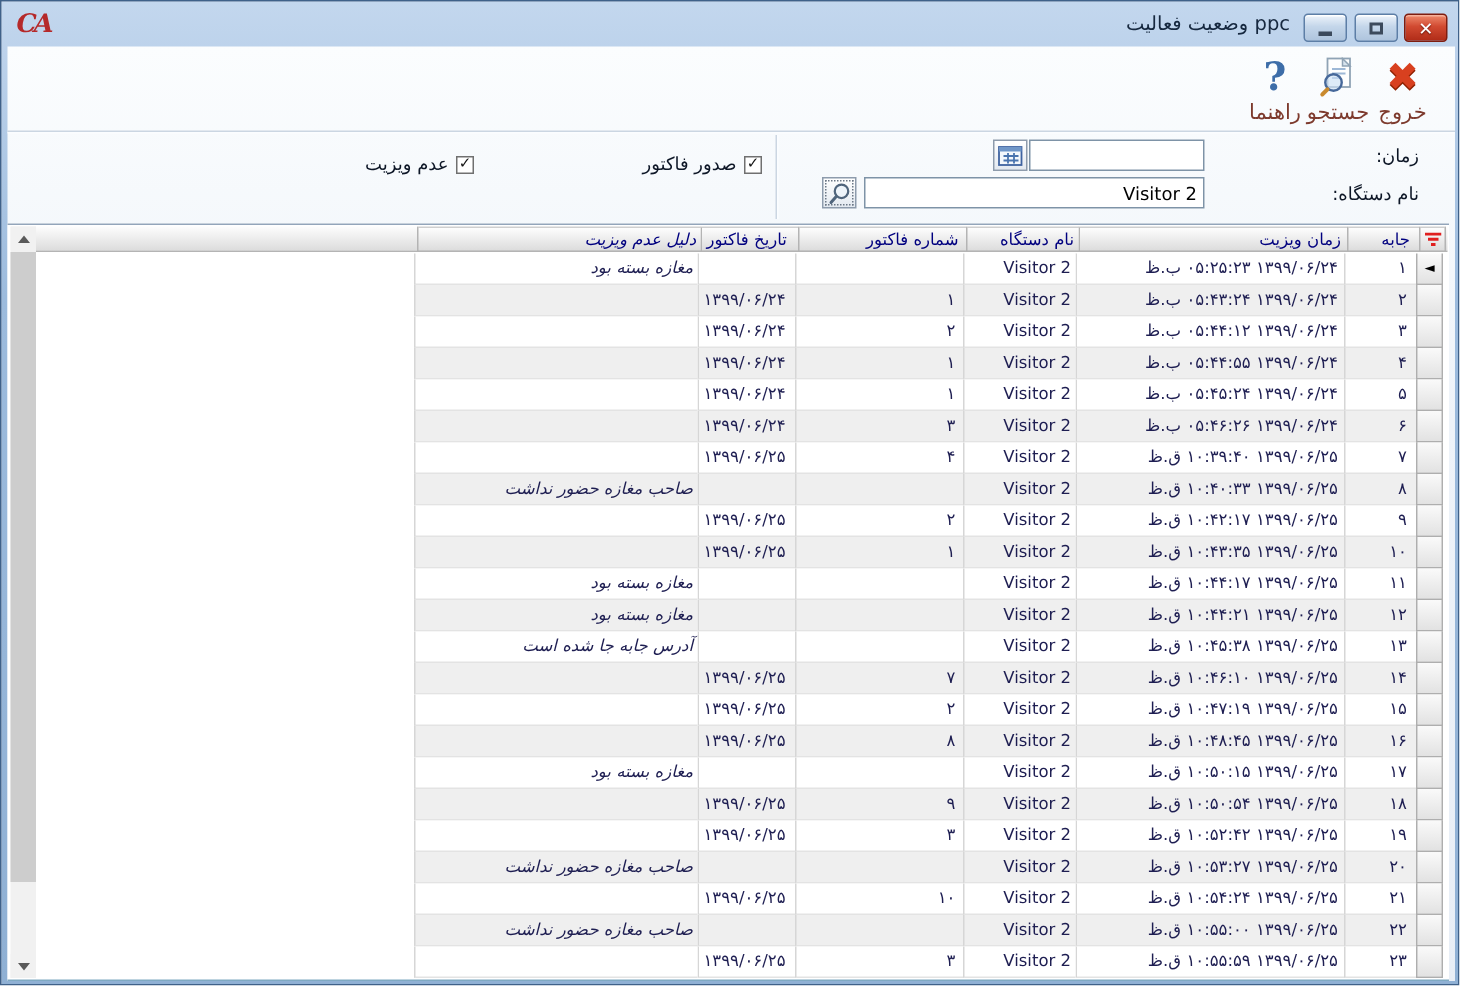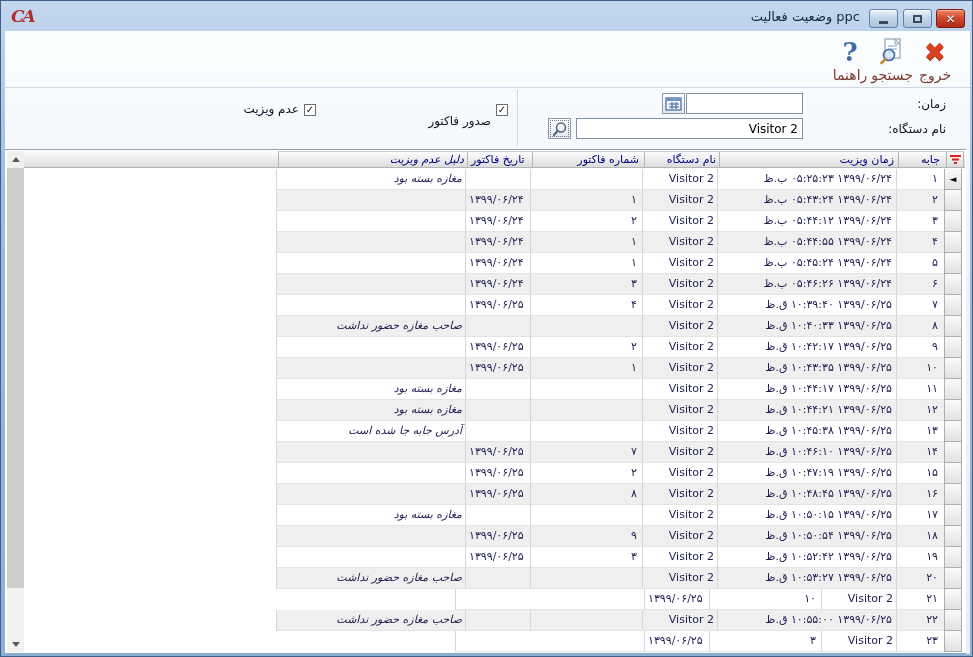--- a/index.html
+++ b/index.html
@@ -77,21 +77,21 @@
   }
   .btn-cal { left:657px; top:62px; }
   .btn-find { left:543px; top:87px; outline:1px dotted #6b7785; outline-offset:-3px; }
 
   .chk-box {
     position:absolute; width:12px; height:12px; background:#fff; border:1px solid #707070;
     font-size:10px; line-height:10px; text-align:center; color:#111; font-weight:bold;
   }
   .chk-lab { position:absolute; font-size:12px; color:#0d1626; direction:rtl; white-space:nowrap; }
   .cb1 { left:491px; top:73px; }
-  .cb1-lab { right:479px; top:83px; }
+  .cb1-lab { right:479px; top:71px; }
   .cb2 { left:299px; top:73px; }
   .cb2-lab { right:671px; top:71px; }
 
   
   .grid-panel {
     position:absolute; left:0; top:118px; width:961px; height:505px;
     background:#fff; border-top:1px solid #93a5ba; border-bottom:1px solid #7fa9c2;
   }
   .header-strip {
     position:absolute; left:19px; right:1px; top:1px; height:17px;
@@ -417,37 +417,39 @@
               <div class="cell c-radif">۲۰</div>
               <div class="cell c-time">۱۳۹۹/۰۶/۲۵ ۱۰:۵۳:۲۷ ق.ظ</div>
               <div class="cell c-dev">Visitor 2</div>
               <div class="cell c-invno"></div>
               <div class="cell c-invdate"></div>
               <div class="cell c-reason">صاحب مغازه حضور نداشت</div>
             </div>
             <div class="grow">
               <div class="cell c-ind"></div>
               <div class="cell c-radif">۲۱</div>
+              <div class="cell c-time">۱۳۹۹/۰۶/۲۵ ۱۰:۵۴:۲۴ ق.ظ</div>
               <div class="cell c-dev">Visitor 2</div>
               <div class="cell c-invno">۱۰</div>
               <div class="cell c-invdate">۱۳۹۹/۰۶/۲۵</div>
               <div class="cell c-reason"></div>
             </div>
             <div class="grow alt">
               <div class="cell c-ind"></div>
               <div class="cell c-radif">۲۲</div>
               <div class="cell c-time">۱۳۹۹/۰۶/۲۵ ۱۰:۵۵:۰۰ ق.ظ</div>
               <div class="cell c-dev">Visitor 2</div>
               <div class="cell c-invno"></div>
               <div class="cell c-invdate"></div>
               <div class="cell c-reason">صاحب مغازه حضور نداشت</div>
             </div>
             <div class="grow">
               <div class="cell c-ind"></div>
               <div class="cell c-radif">۲۳</div>
+              <div class="cell c-time">۱۳۹۹/۰۶/۲۵ ۱۰:۵۵:۵۹ ق.ظ</div>
               <div class="cell c-dev">Visitor 2</div>
               <div class="cell c-invno">۳</div>
               <div class="cell c-invdate">۱۳۹۹/۰۶/۲۵</div>
               <div class="cell c-reason"></div>
             </div>
           </div>
       </div>
 
       <div class="vscroll">
         <div class="sb-btn sb-up">

